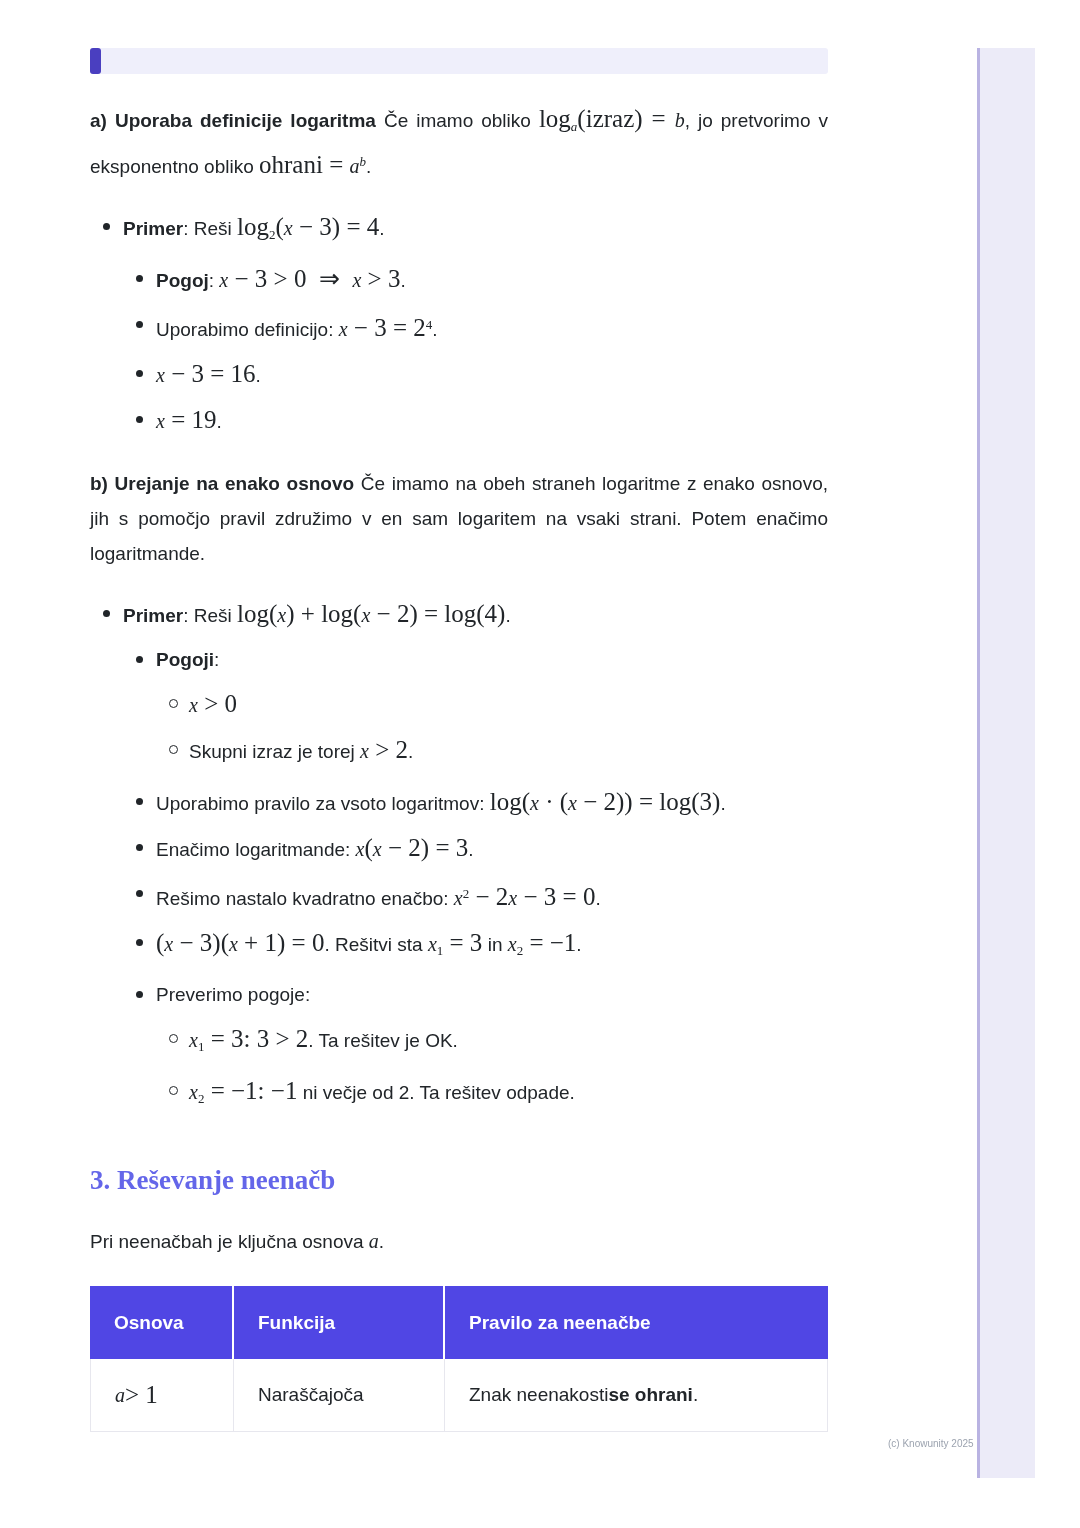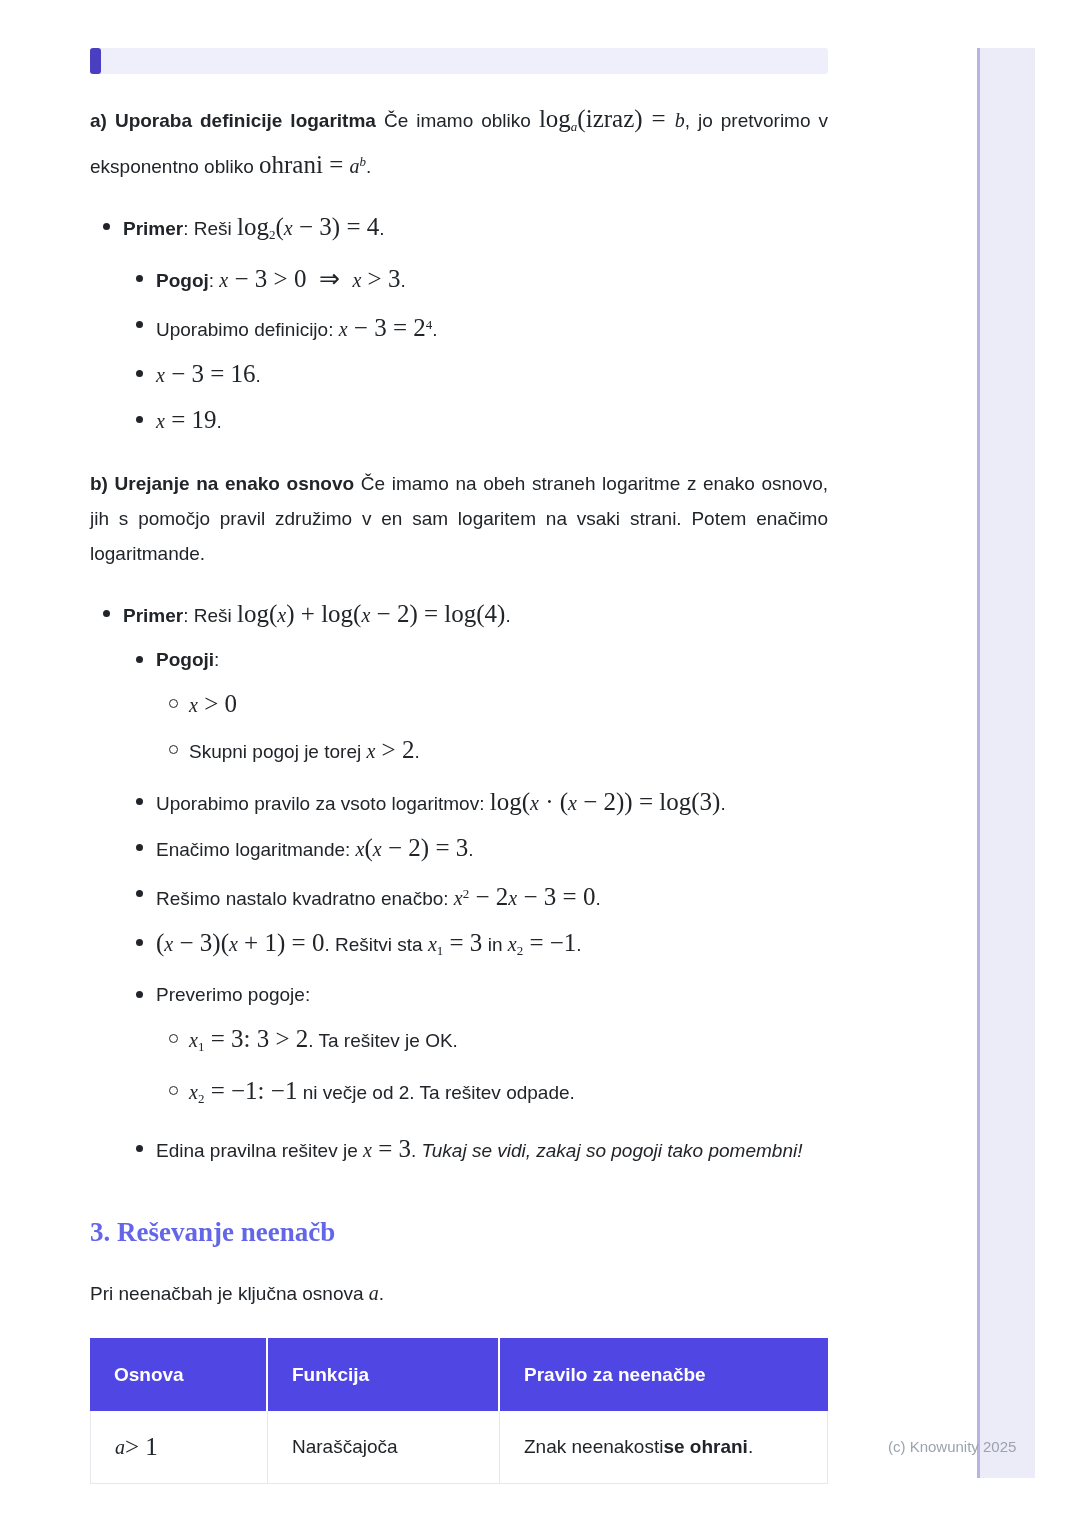--- a/index.html
+++ b/index.html
@@ -98,35 +98,35 @@
     color: #ffffff;
     font-weight: 700;
   }
   .th.sep { border-right: 2px solid #ffffff; }
   .td {
     background: #ffffff;
     border-bottom: 1px solid #e7e7ee;
     border-right: 1px solid #e7e7ee;
   }
   .td.first { border-left: 1px solid #e7e7ee; }
-  .c1 { width: 178px; }
-  .c2 { width: 232px; }
+  .c1 { width: 144px; }
+  .c2 { width: 211px; }
   .c3 { flex: 1; }
   
   .stripe {
     position: absolute;
     left: 977px; top: 48px;
     width: 58px; height: 1430px;
     background: #ecebf8;
     border-left: 3px solid #b9b3e2;
   }
   .watermark {
     position: absolute;
     left: 888px; top: 1438px;
-    font-size: 15px;
+    font-size: 10px;
     color: #9ca3af;
     z-index: 5;
     white-space: nowrap;
   }
 </style>
 </head>
 <body>
 
 <div class="content">
 
@@ -151,34 +151,33 @@
 
   <p class="body"><span class="b">b) Urejanje na enako osnovo</span><span> Če imamo na obeh straneh logaritme z enako osnovo, jih s pomočjo pravil združimo v en sam logaritem na vsaki strani. Potem enačimo logaritmande.</span></p>
 
   <div class="list-block">
     <ul>
       <li><span class="b">Primer</span><span>: Reši </span><span class="m">log(</span><span class="mi">x</span><span class="m">) + log(</span><span class="mi">x</span><span class="m"> − 2) = log(4)</span><span>.</span>
         <ul>
           <li><span class="b">Pogoji</span><span>:</span>
             <ul class="circ">
               <li><span class="mi">x</span><span class="m"> &gt; 0</span></li>
-              <li><span>Skupni pogoj je torej </span><span class="mi">x</span><span class="m"> &gt; 2</span><span>.</span></li>
+              <li><span>Skupni izraz je torej </span><span class="mi">x</span><span class="m"> &gt; 2</span><span>.</span></li>
             </ul>
           </li>
           <li><span>Uporabimo pravilo za vsoto logaritmov: </span><span class="m">log(</span><span class="mi">x</span><span class="m"> · (</span><span class="mi">x</span><span class="m"> − 2)) = log(3)</span><span>.</span></li>
           <li><span>Enačimo logaritmande: </span><span class="mi">x</span><span class="m">(</span><span class="mi">x</span><span class="m"> − 2) = 3</span><span>.</span></li>
           <li><span>Rešimo nastalo kvadratno enačbo: </span><span class="mi">x</span><span class="m sup">2</span><span class="m"> − 2</span><span class="mi">x</span><span class="m"> − 3 = 0</span><span>.</span></li>
           <li><span class="m">(</span><span class="mi">x</span><span class="m"> − 3)(</span><span class="mi">x</span><span class="m"> + 1) = 0</span><span>. Rešitvi sta </span><span class="mi">x</span><span class="m sub">1</span><span class="m"> = 3</span><span> in </span><span class="mi">x</span><span class="m sub">2</span><span class="m"> = −1</span><span>.</span></li>
           <li><span>Preverimo pogoje:</span>
             <ul class="circ">
               <li><span class="mi">x</span><span class="m sub">1</span><span class="m"> = 3: 3 &gt; 2</span><span>. Ta rešitev je OK.</span></li>
               <li><span class="mi">x</span><span class="m sub">2</span><span class="m"> = −1: −1</span><span> ni večje od 2. Ta rešitev odpade.</span></li>
             </ul>
           </li>
-          <li><span>Edina pravilna rešitev je </span><span class="mi">x</span><span class="m"> = 3</span><span>. </span><span class="i">Tukaj se vidi, zakaj so pogoji tako pomembni!</span></li>
         </ul>
       </li>
     </ul>
   </div>
 
   <h2 class="h3">3. Reševanje neenačb</h2>
 
   <p class="body"><span>Pri neenačbah je ključna osnova </span><span class="mi">a</span><span>.</span></p>
 
   <div class="tbl-clip">

